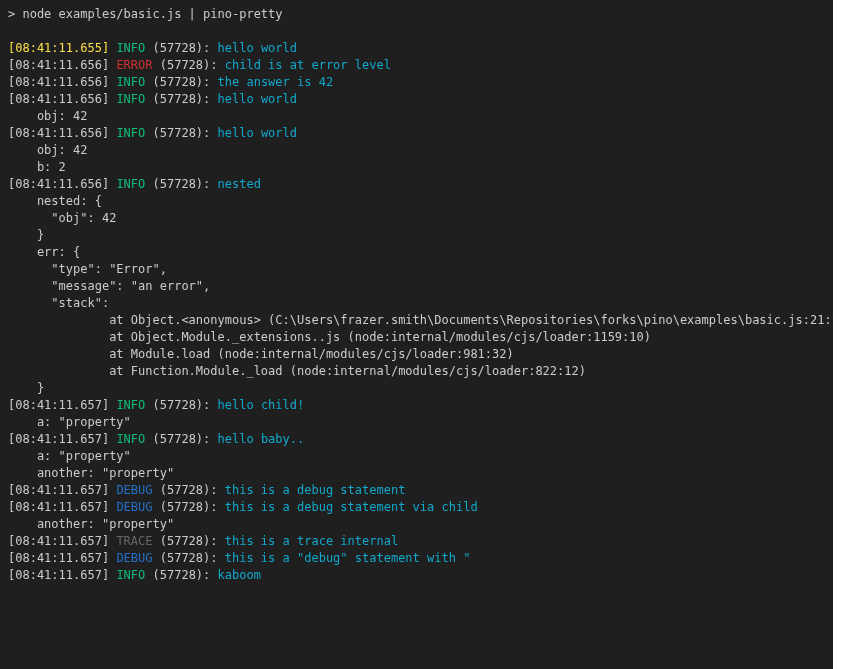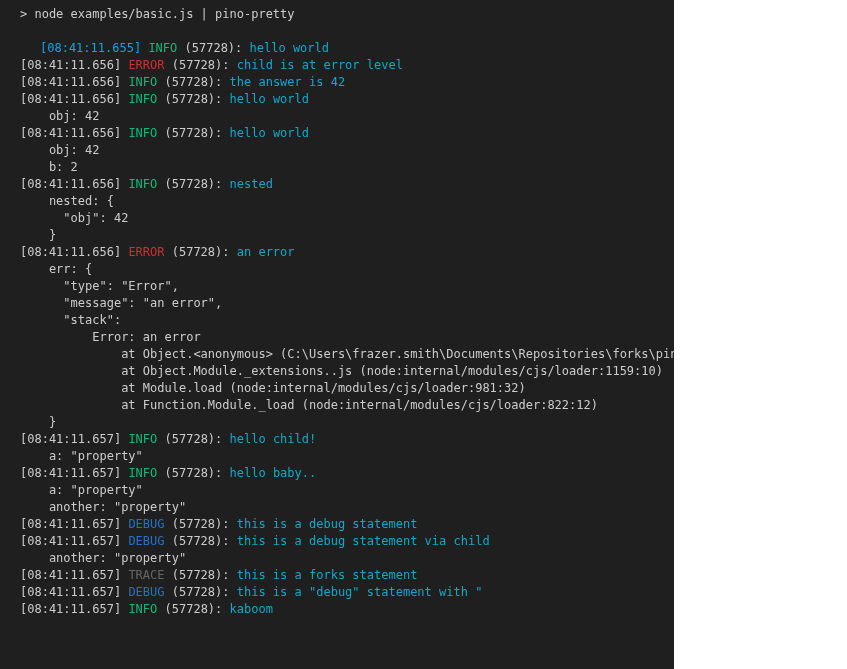--- a/index.html
+++ b/index.html
@@ -3,69 +3,67 @@
 <meta charset="utf-8">
 <style>
   html, body {
     margin: 0;
     padding: 0;
     width: 847px;
     height: 669px;
     overflow: hidden;
   }
   .terminal {
-    width: 674px;
+    width: 833px;
     height: 669px;
     box-sizing: border-box;
-    padding: 6px 4px 6px 20px;
+    padding: 6px 4px 6px 8px;
     font-family: "DejaVu Sans Mono", "Liberation Mono", monospace;
     font-size: 12px;
     line-height: 17px;
     overflow: hidden;
   }
   .line {
     white-space: pre;
     height: 17px;
   }
 </style>
 </head>
 <body>
 
 <div class="terminal" style="background: rgb(31, 31, 31); color: rgb(204, 204, 204);">
   <div>
       <div class="line"><span style="color: rgb(204, 204, 204);">&gt; node examples/basic.js | pino-pretty</span></div>
       <div class="line"> </div>
-      <div class="line"><span style="color: #0ea5e9; margin-left: 20px;">[08:41:11.655] </span><span style="color: rgb(13, 188, 121);">INFO</span><span style="color: rgb(204, 204, 204);"> (57728): </span><span style="color: rgb(17, 168, 205);">hello world</span></div>
+      <div class="line"><span style="color: #fde047;">[08:41:11.655] </span><span style="color: rgb(13, 188, 121);">INFO</span><span style="color: rgb(204, 204, 204);"> (57728): </span><span style="color: rgb(17, 168, 205);">hello world</span></div>
       <div class="line"><span style="color: rgb(204, 204, 204);">[08:41:11.656] </span><span style="color: rgb(205, 49, 49);">ERROR</span><span style="color: rgb(204, 204, 204);"> (57728): </span><span style="color: rgb(17, 168, 205);">child is at error level</span></div>
       <div class="line"><span style="color: rgb(204, 204, 204);">[08:41:11.656] </span><span style="color: rgb(13, 188, 121);">INFO</span><span style="color: rgb(204, 204, 204);"> (57728): </span><span style="color: rgb(17, 168, 205);">the answer is 42</span></div>
       <div class="line"><span style="color: rgb(204, 204, 204);">[08:41:11.656] </span><span style="color: rgb(13, 188, 121);">INFO</span><span style="color: rgb(204, 204, 204);"> (57728): </span><span style="color: rgb(17, 168, 205);">hello world</span></div>
       <div class="line"><span style="color: rgb(204, 204, 204);">    obj: 42</span></div>
       <div class="line"><span style="color: rgb(204, 204, 204);">[08:41:11.656] </span><span style="color: rgb(13, 188, 121);">INFO</span><span style="color: rgb(204, 204, 204);"> (57728): </span><span style="color: rgb(17, 168, 205);">hello world</span></div>
       <div class="line"><span style="color: rgb(204, 204, 204);">    obj: 42</span></div>
       <div class="line"><span style="color: rgb(204, 204, 204);">    b: 2</span></div>
       <div class="line"><span style="color: rgb(204, 204, 204);">[08:41:11.656] </span><span style="color: rgb(13, 188, 121);">INFO</span><span style="color: rgb(204, 204, 204);"> (57728): </span><span style="color: rgb(17, 168, 205);">nested</span></div>
       <div class="line"><span style="color: rgb(204, 204, 204);">    nested: {</span></div>
       <div class="line"><span style="color: rgb(204, 204, 204);">      "obj": 42</span></div>
       <div class="line"><span style="color: rgb(204, 204, 204);">    }</span></div>
-      <div class="line"><span style="color: rgb(204, 204, 204);">[08:41:11.656] </span><span style="color: rgb(205, 49, 49);">ERROR</span><span style="color: rgb(204, 204, 204);"> (57728): </span><span style="color: rgb(17, 168, 205);">an error</span></div>
       <div class="line"><span style="color: rgb(204, 204, 204);">    err: {</span></div>
       <div class="line"><span style="color: rgb(204, 204, 204);">      "type": "Error",</span></div>
       <div class="line"><span style="color: rgb(204, 204, 204);">      "message": "an error",</span></div>
       <div class="line"><span style="color: rgb(204, 204, 204);">      "stack":</span></div>
-      <div class="line"><span style="color: rgb(204, 204, 204);">          Error: an error</span></div>
       <div class="line"><span style="color: rgb(204, 204, 204);">              at Object.&lt;anonymous&gt; (C:\Users\frazer.smith\Documents\Repositories\forks\pino\examples\basic.js:21:12)</span></div>
       <div class="line"><span style="color: rgb(204, 204, 204);">              at Object.Module._extensions..js (node:internal/modules/cjs/loader:1159:10)</span></div>
       <div class="line"><span style="color: rgb(204, 204, 204);">              at Module.load (node:internal/modules/cjs/loader:981:32)</span></div>
       <div class="line"><span style="color: rgb(204, 204, 204);">              at Function.Module._load (node:internal/modules/cjs/loader:822:12)</span></div>
       <div class="line"><span style="color: rgb(204, 204, 204);">    }</span></div>
       <div class="line"><span style="color: rgb(204, 204, 204);">[08:41:11.657] </span><span style="color: rgb(13, 188, 121);">INFO</span><span style="color: rgb(204, 204, 204);"> (57728): </span><span style="color: rgb(17, 168, 205);">hello child!</span></div>
       <div class="line"><span style="color: rgb(204, 204, 204);">    a: "property"</span></div>
       <div class="line"><span style="color: rgb(204, 204, 204);">[08:41:11.657] </span><span style="color: rgb(13, 188, 121);">INFO</span><span style="color: rgb(204, 204, 204);"> (57728): </span><span style="color: rgb(17, 168, 205);">hello baby..</span></div>
       <div class="line"><span style="color: rgb(204, 204, 204);">    a: "property"</span></div>
       <div class="line"><span style="color: rgb(204, 204, 204);">    another: "property"</span></div>
       <div class="line"><span style="color: rgb(204, 204, 204);">[08:41:11.657] </span><span style="color: rgb(36, 114, 200);">DEBUG</span><span style="color: rgb(204, 204, 204);"> (57728): </span><span style="color: rgb(17, 168, 205);">this is a debug statement</span></div>
       <div class="line"><span style="color: rgb(204, 204, 204);">[08:41:11.657] </span><span style="color: rgb(36, 114, 200);">DEBUG</span><span style="color: rgb(204, 204, 204);"> (57728): </span><span style="color: rgb(17, 168, 205);">this is a debug statement via child</span></div>
       <div class="line"><span style="color: rgb(204, 204, 204);">    another: "property"</span></div>
-      <div class="line"><span style="color: rgb(204, 204, 204);">[08:41:11.657] </span><span style="color: rgb(102, 102, 102);">TRACE</span><span style="color: rgb(204, 204, 204);"> (57728): </span><span style="color: rgb(17, 168, 205);">this is a forks statement</span></div>
+      <div class="line"><span style="color: rgb(204, 204, 204);">[08:41:11.657] </span><span style="color: rgb(102, 102, 102);">TRACE</span><span style="color: rgb(204, 204, 204);"> (57728): </span><span style="color: rgb(17, 168, 205);">this is a trace internal</span></div>
       <div class="line"><span style="color: rgb(204, 204, 204);">[08:41:11.657] </span><span style="color: rgb(36, 114, 200);">DEBUG</span><span style="color: rgb(204, 204, 204);"> (57728): </span><span style="color: rgb(17, 168, 205);">this is a "debug" statement with "</span></div>
       <div class="line"><span style="color: rgb(204, 204, 204);">[08:41:11.657] </span><span style="color: rgb(13, 188, 121);">INFO</span><span style="color: rgb(204, 204, 204);"> (57728): </span><span style="color: rgb(17, 168, 205);">kaboom</span></div>
     </div>
 </div>
 
 </body></html>

